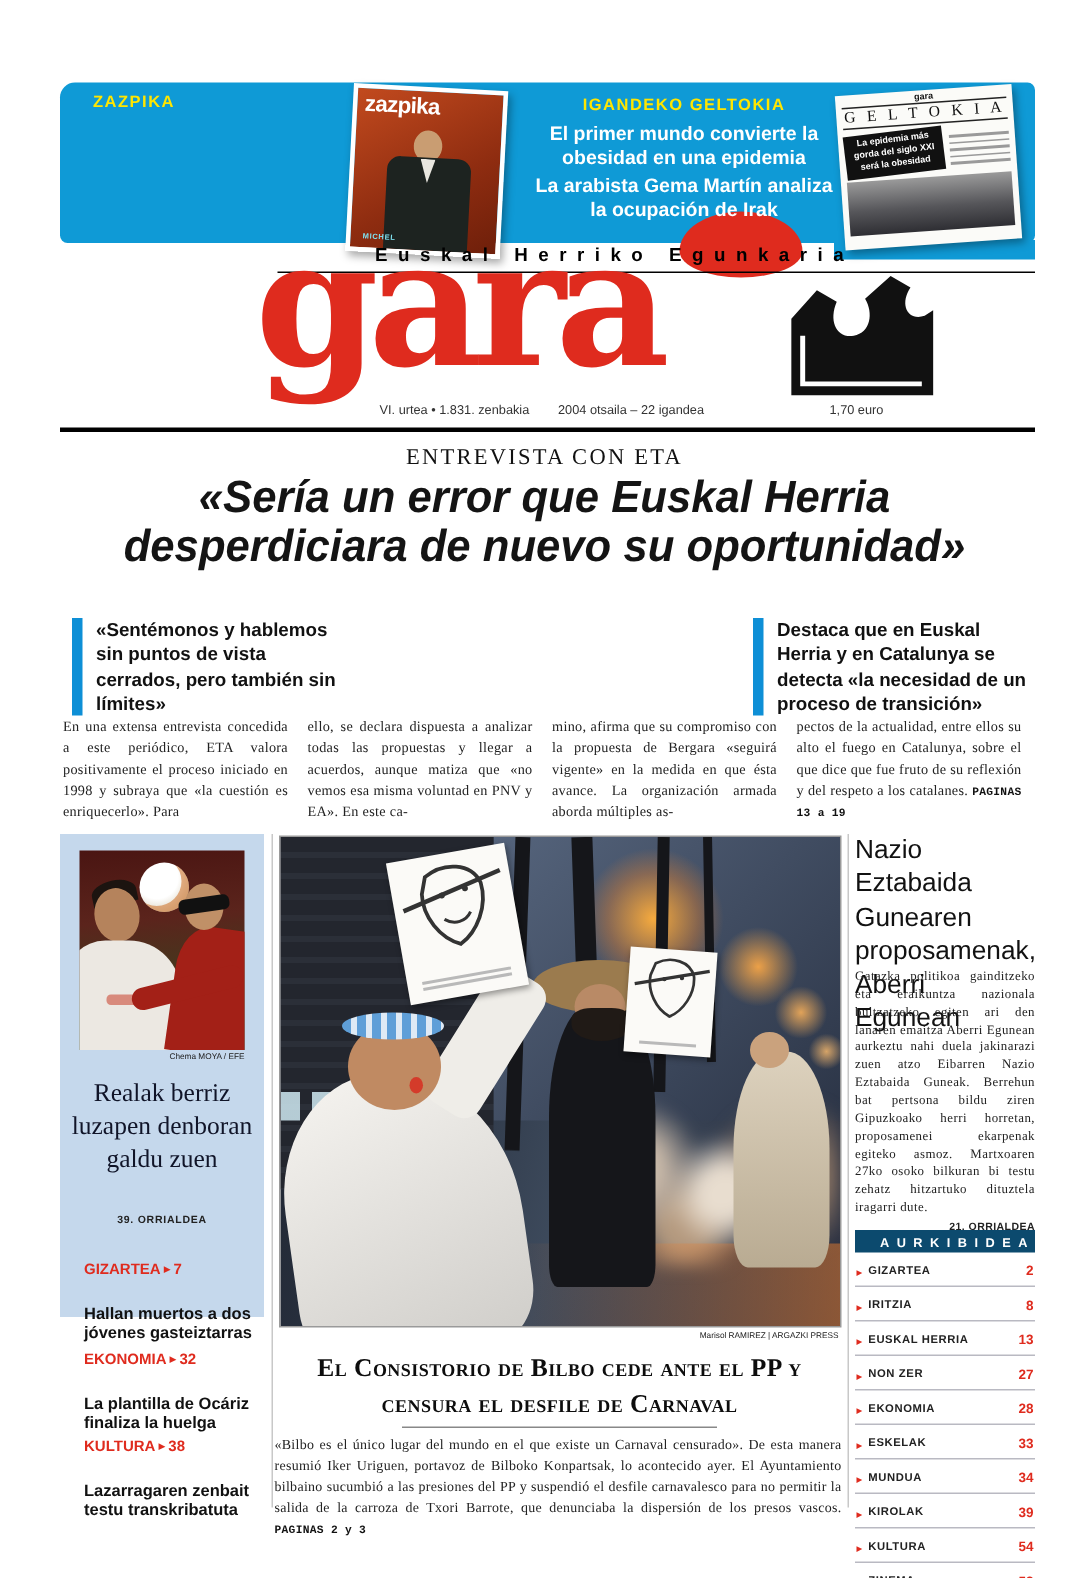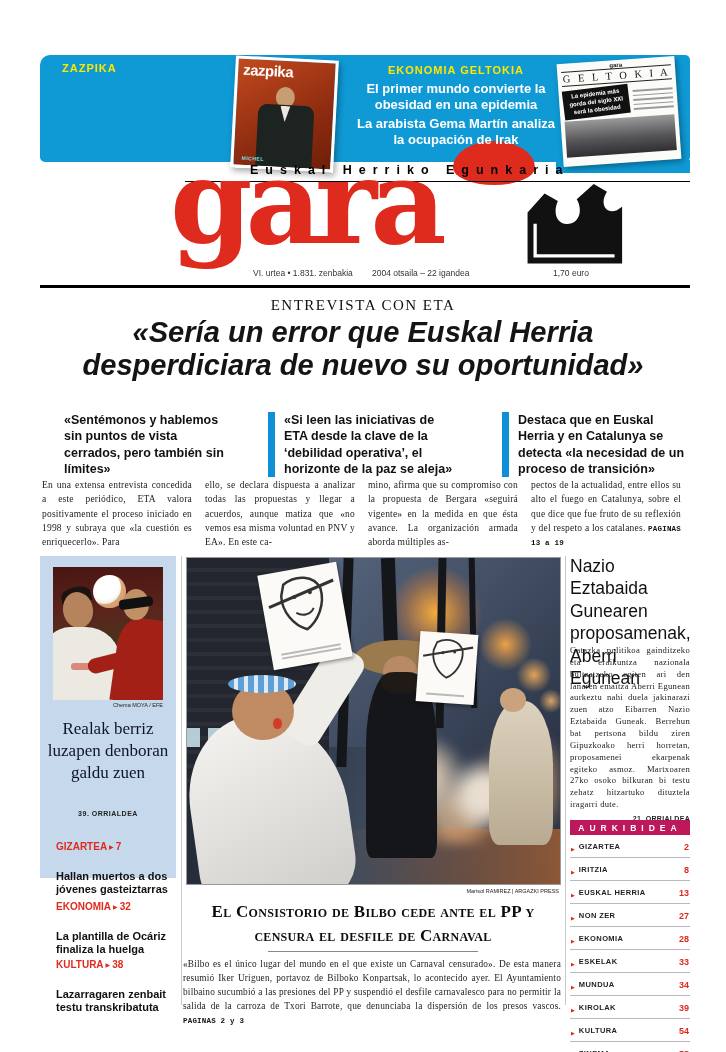--- a/index.html
+++ b/index.html
@@ -48,21 +48,21 @@
   .sculpt{left:520px;top:170px;}
 
   
   .lead-kicker{left:0;top:297px;width:726px;text-align:center;font-family:"Liberation Serif",serif;
                font-size:15px;letter-spacing:1.5px;color:#111;}
   .lead-hl{left:53px;top:315px;width:620px;text-align:center;font-weight:bold;font-style:italic;
            font-size:30px;line-height:1.1;color:#141414;transform:scaleX(.97);}
   .subhead{top:412px;display:flex;}
   .subhead .bar{width:7px;background:#0e8fd6;margin-right:9px;flex:0 0 7px;}
   .subhead .txt{font-weight:bold;font-size:12.5px;line-height:1.3;color:#111;}
-  .s1{left:48px;width:188px;align-items:flex-end;}
+  .s1{left:48px;width:188px;}
   .s2{left:268px;width:192px;}
   .s3{left:487px;width:185px;margin-left:15px;}
   .lead-col{top:478px;width:150px;font-family:"Liberation Serif",serif;font-size:9.5px;line-height:1.5;
             text-align:justify;color:#222;letter-spacing:.2px;}
   .c1{left:42px;} .c2{left:205px;} .c3{left:368px;} .c4{left:531px;}
   .pgref{font-family:Liberation Mono, monospace;font-weight:bold;font-size:7.5px;letter-spacing:.2px;color:#111;}
 
   
   .vline{top:556px;width:1px;height:449px;background:#c8c8c8;}
   .v1{left:181px;} .v2{left:565px;}
@@ -146,38 +146,38 @@
             line-height:1.5;text-align:justify;color:#222;letter-spacing:.2px;}
 
   
   .r-hl{left:570px;top:555px;width:120px;font-family:Liberation Sans, sans-serif;font-size:17.5px;line-height:1.28;color:#111;}
   .r-body{left:570px;top:645px;width:120px;font-family:"Liberation Serif",serif;font-size:8.6px;line-height:1.38;
           text-align:justify;color:#222;letter-spacing:.3px;}
   .r-page{display:block;text-align:right;font-family:"Liberation Sans",sans-serif;font-weight:bold;font-size:7px;color:#222;margin-top:3px;}
 
   
   .idx{left:570px;top:820px;width:120px;}
-  .idx-head{background:#be185d;color:#fff;font-weight:bold;font-size:8.5px;letter-spacing:5px;text-align:center;padding:3px 0 2px;}
+  .idx-head{background:#0c4a6e;color:#fff;font-weight:bold;font-size:8.5px;letter-spacing:5px;text-align:right;padding:3px 0 2px;}
   .idx-row{display:flex;align-items:center;border-bottom:1px solid #b9b9c2;padding:2.5px 1px 1.5px;}
   .idx-row .arrow::before{content:"▶";font-size:5px;color:#df2b1e;margin-right:4px;position:relative;top:-1px;}
   .idx-row .lbl{flex:1;font-weight:bold;font-size:7.5px;letter-spacing:.4px;color:#222;}
   .idx-row .num{font-weight:bold;font-size:9px;color:#df2b1e;}
 </style>
 </head>
 <body>
 
 <div class="page">
 
   <div class="abs banner"></div>
   <div class="abs banner-strip"></div>
   <div class="abs red-dot"></div>
 
   <div class="abs kicker-yellow" style="left:62px;top:62px;">ZAZPIKA</div>
 
-  <div class="abs kicker-yellow" style="left:350px;top:64px;width:212px;text-align:center;">EKONOMIA GELTOKIA</div>
+  <div class="abs kicker-yellow" style="left:350px;top:64px;width:212px;text-align:center;">IGANDEKO GELTOKIA</div>
   <div class="abs banner-sub" style="left:350px;top:81px;width:212px;">El primer mundo convierte la obesidad en una epidemia</div>
   <div class="abs banner-sub" style="left:350px;top:116px;width:212px;">La arabista Gema Martín analiza la ocupación de Irak</div>
 
   <div class="abs zazpika">
     <div class="zz-title">zazpika</div>
     <div class="zz-head"></div>
     <div class="zz-suit"></div>
     <div class="zz-shirt"></div>
     <div class="zz-name">MICHEL</div>
   </div>
@@ -213,24 +213,20 @@
   <div class="abs meta" style="left:372px;">2004 otsaila  –  22 igandea</div>
   <div class="abs meta" style="left:553px;">1,70 euro</div>
   <div class="abs thick-rule"></div>
 
   <div class="abs lead-kicker">ENTREVISTA CON ETA</div>
   <div class="abs lead-hl">«Sería un error que Euskal Herria desperdiciara de nuevo su oportunidad»</div>
 
   <div class="abs subhead s1">
     <div class="bar"></div>
     <div class="txt">«Sentémonos y hablemos sin puntos de vista cerrados, pero también sin límites»</div>
-  </div>
-  <div class="abs subhead s2">
-    <div class="bar"></div>
-    <div class="txt">«Si leen las iniciativas de ETA desde la clave de la ‘debilidad operativa’, el horizonte de la paz se aleja»</div>
   </div>
   <div class="abs subhead s3">
     <div class="bar"></div>
     <div class="txt">Destaca que en Euskal Herria y en Catalunya se detecta «la necesidad de un proceso de transición»</div>
   </div>
 
   <div class="abs lead-col c1">En una extensa entrevista concedida a este periódico, ETA valora positivamente el proceso iniciado en 1998 y subraya que «la cuestión es enriquecerlo». Para</div>
   <div class="abs lead-col c3">mino, afirma que su compromiso con la propuesta de Bergara «seguirá vigente» en la medida en que ésta avance. La organización armada aborda múltiples as-</div>
   <div class="abs lead-col c2">ello, se declara dispuesta a analizar todas las propuestas y llegar a acuerdos, aunque matiza que «no vemos esa misma voluntad en PNV y EA». En este ca-</div>
   <div class="abs lead-col c4">

